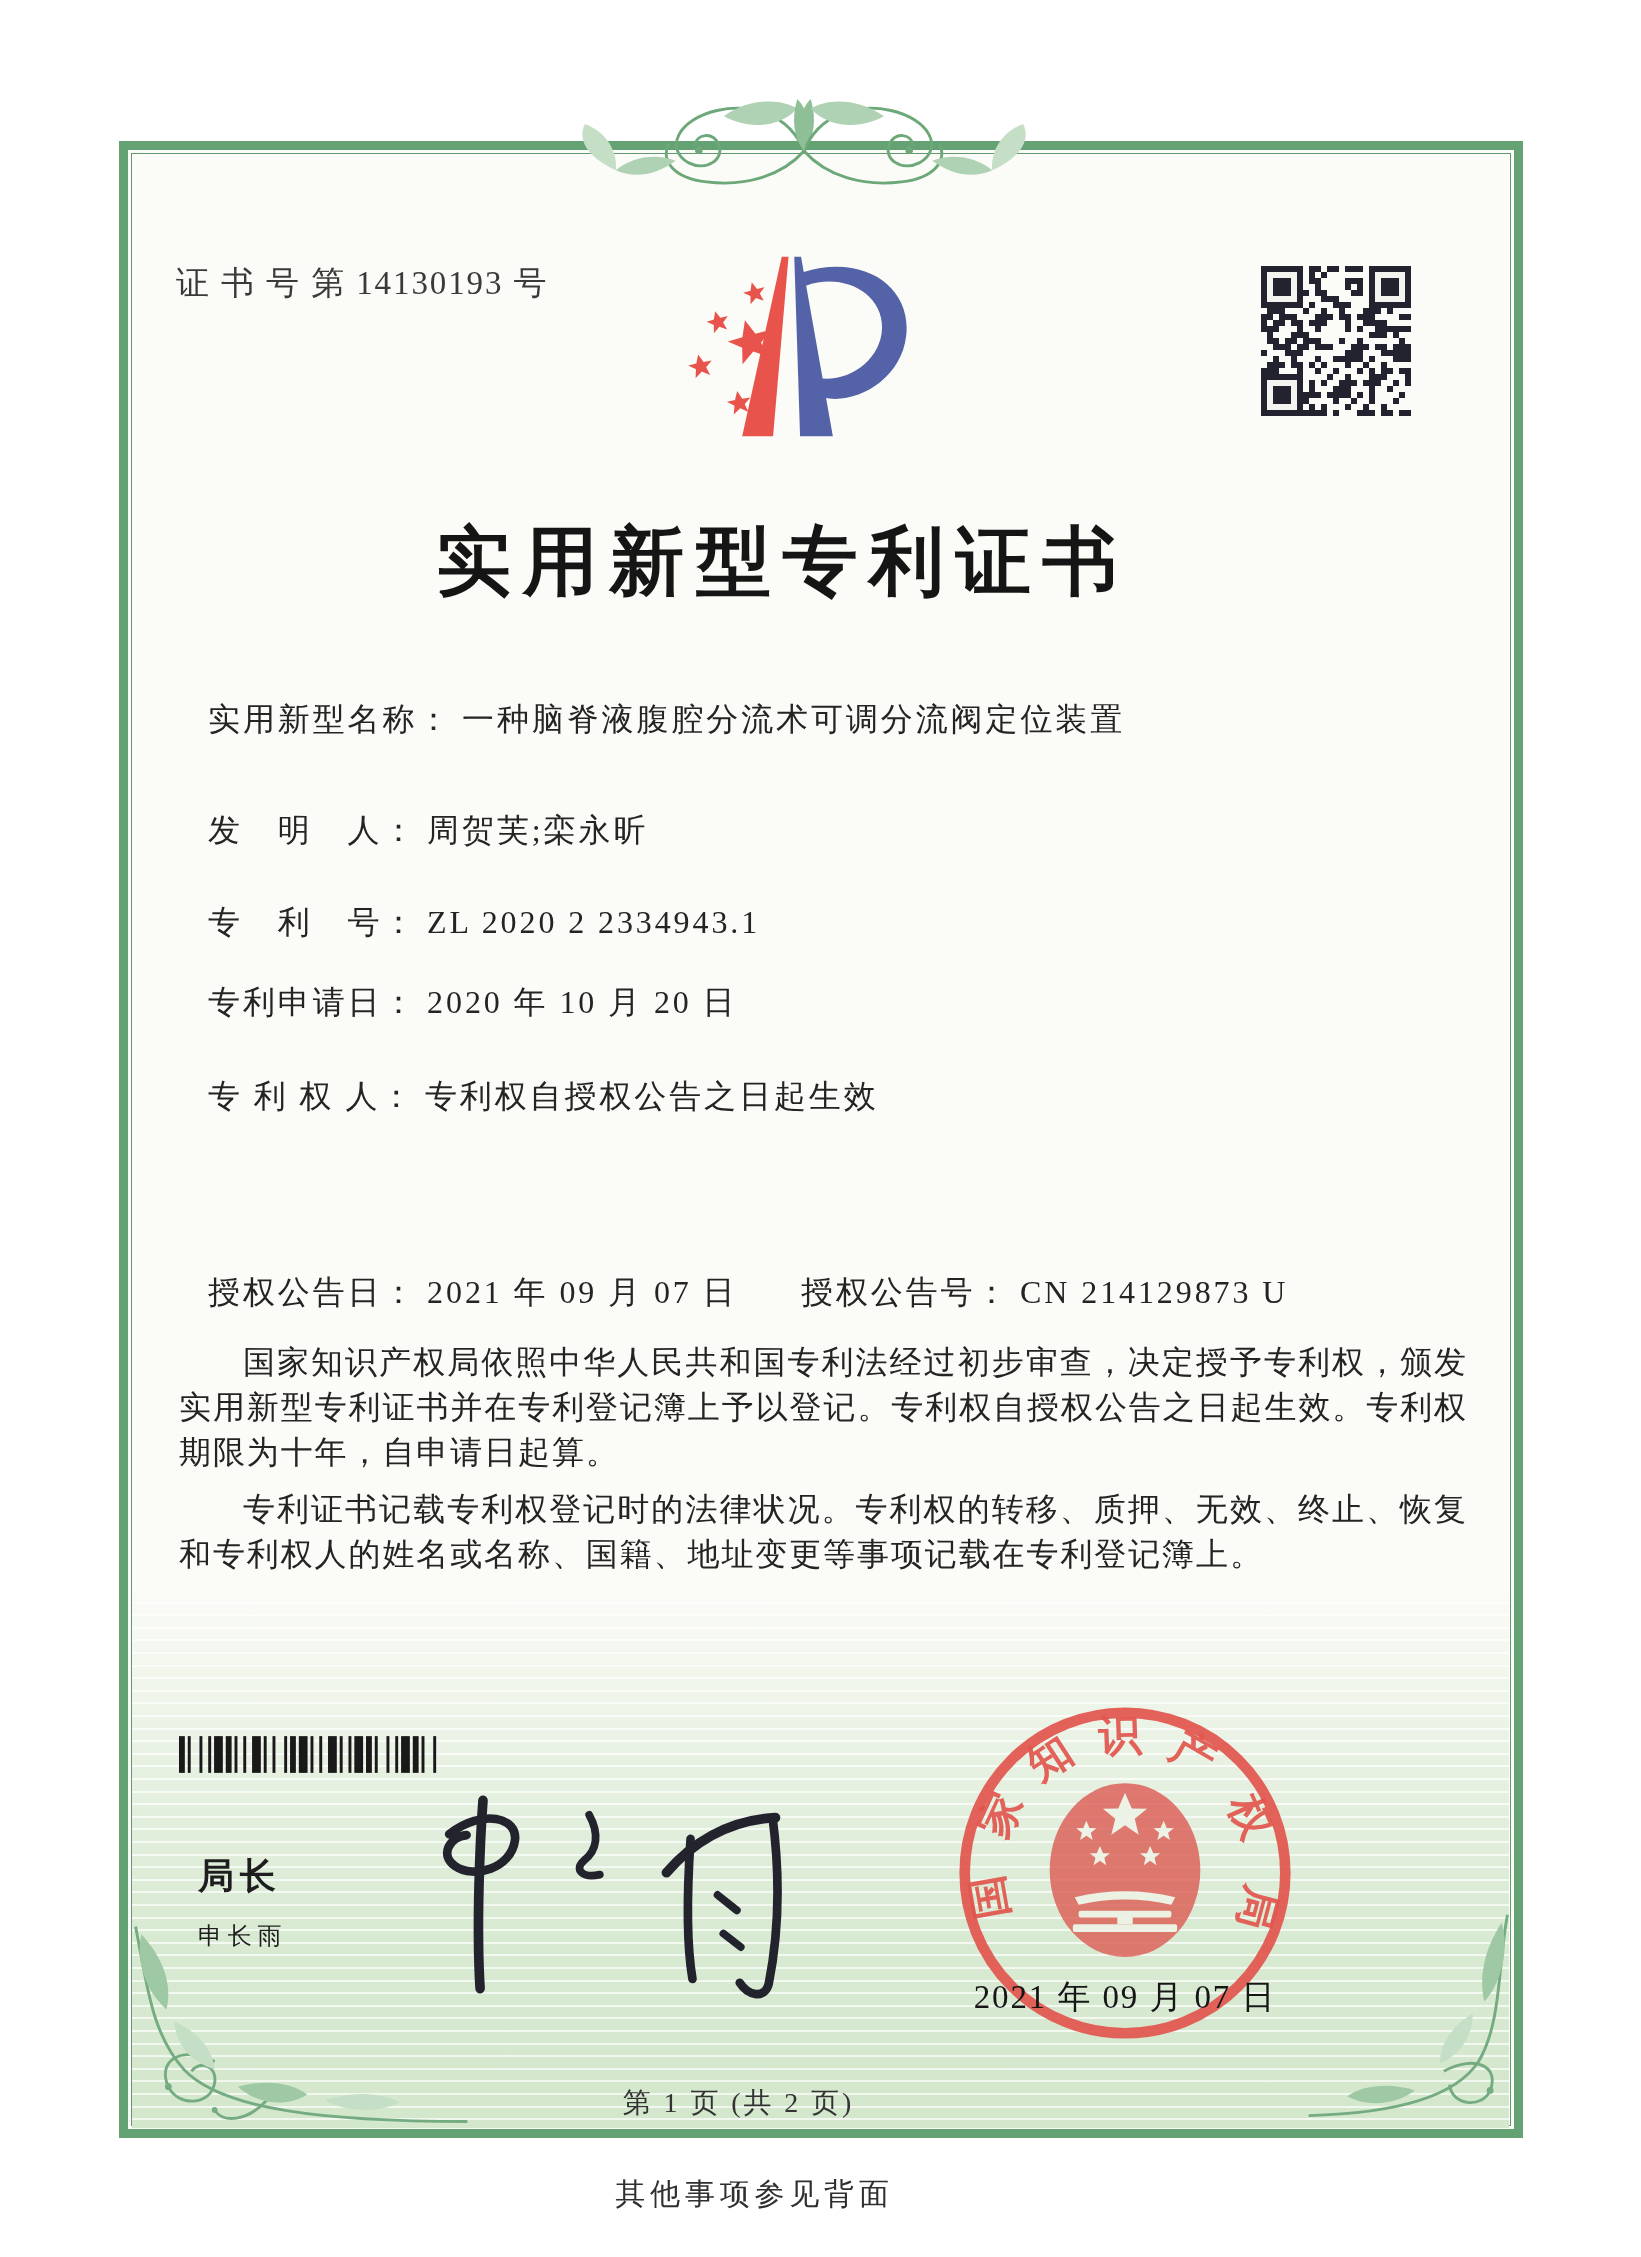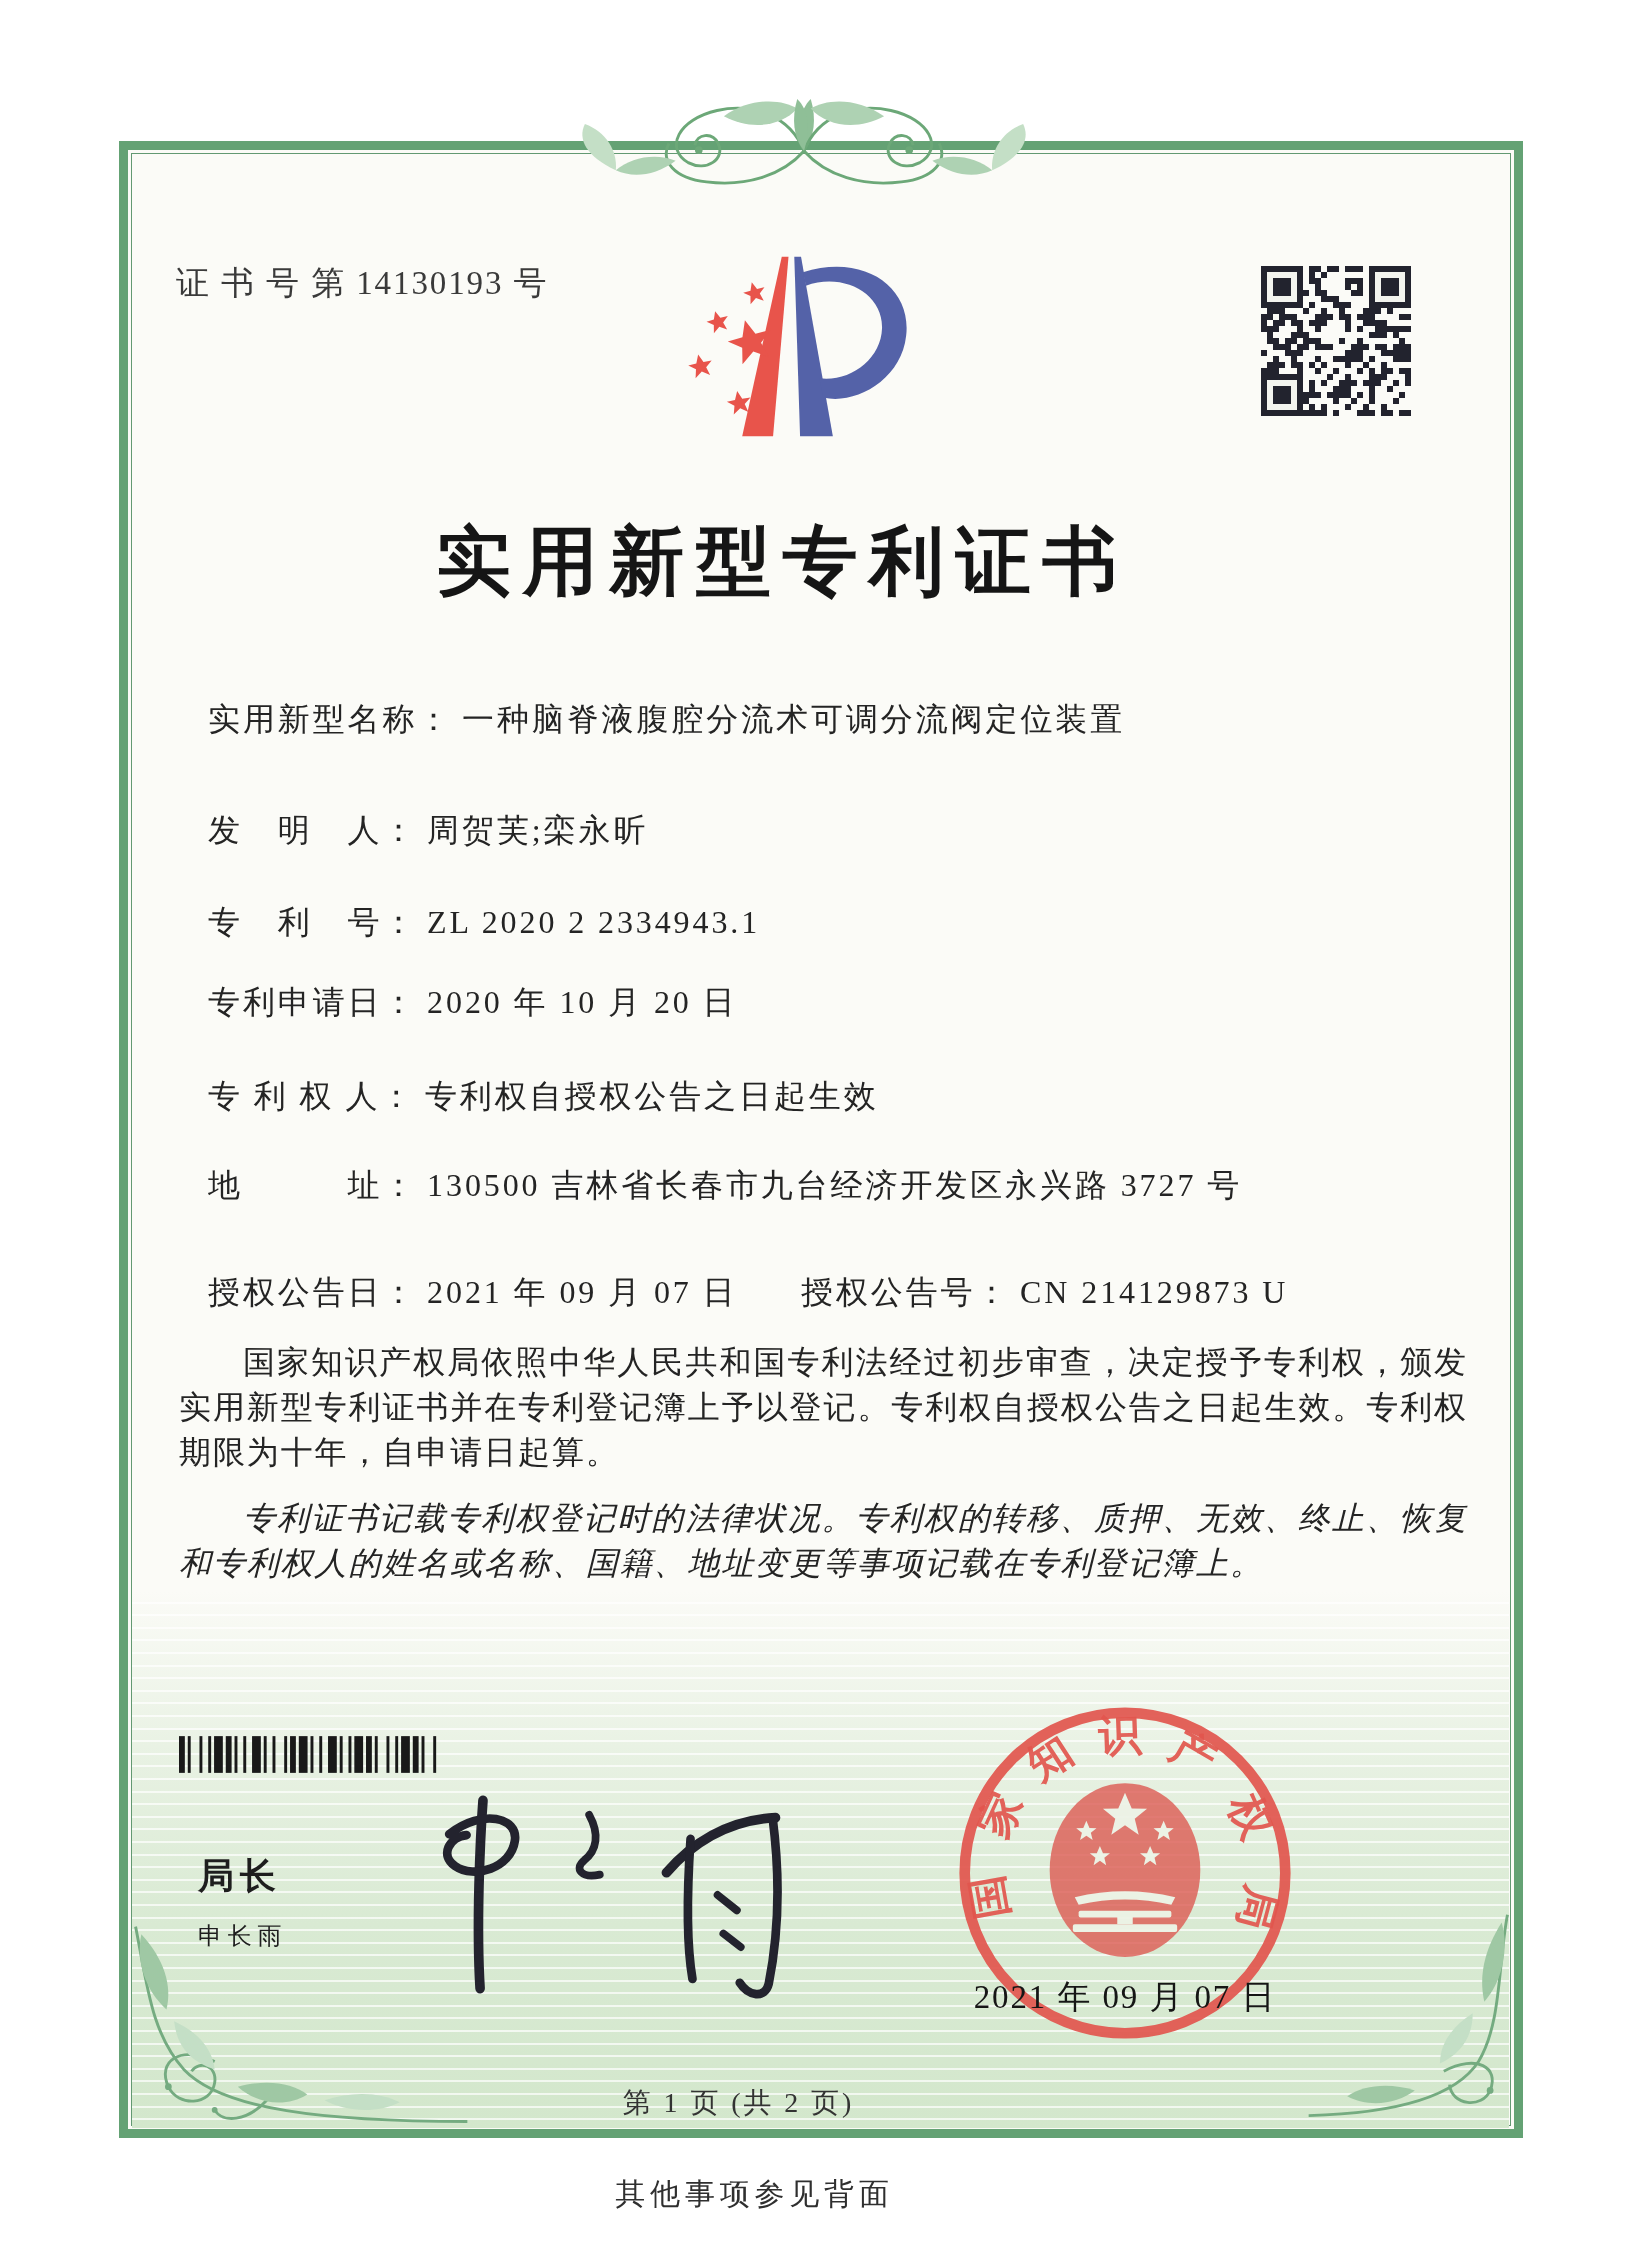--- a/index.html
+++ b/index.html
@@ -33,21 +33,21 @@
     font-size:75px; font-weight:700; letter-spacing:11.6px; color:#151515;
   }
   .field-row{left:208px; font-size:32px; letter-spacing:2.9px; white-space:nowrap; color:#242424;}
   .field-row .lbl{letter-spacing:2.9px;}
   .field-row .val{margin-left:9.7px;}
   .paragraphs{
     left:179px; top:1340px; width:1289px; font-size:32px; line-height:45px;
     letter-spacing:1.9px; text-align:justify; color:#242424;
   }
   .paragraphs p{margin:0; text-indent:2em;}
-  .paragraphs p + p{margin-top:21px;font-style:italic;}
+  .paragraphs p + p{margin-top:12px;}
   .director-label{left:198px; top:1852px; font-size:36px; letter-spacing:5.8px; color:#1e1e1e;font-weight:bold;}
   .director-name{left:198px; top:1920px; font-size:24px; letter-spacing:5.8px; color:#1e1e1e;}
   .date-stamp{left:951px; top:1975px; width:348px; text-align:center; font-size:33px; letter-spacing:1.9px; color:#161616; z-index:6;}
   .page-indicator{left:82px; top:2084px; width:1313px; text-align:center; font-size:28px; letter-spacing:2.9px; color:#333;}
   .back-note{left:98px; top:2174px; width:1313px; text-align:center; font-size:30px; letter-spacing:4.8px; color:#2f2f2f;}
   .seal{left:956px; top:1704px; width:338px; height:338px; z-index:4;}
   .seal .ring-char{
     position:absolute; width:46px; height:46px; line-height:46px; text-align:center;
     font-size:43px; font-weight:700; color:var(--seal-red); opacity:.92;
   }
@@ -371,23 +371,20 @@
   </div>
   <div class="abs field-row" style="top:901px">
     <span class="lbl">专　利　号：</span><span class="val">ZL 2020 2 2334943.1</span>
   </div>
   <div class="abs field-row" style="top:981px">
     <span class="lbl">专利申请日：</span><span class="val">2020 年 10 月 20 日</span>
   </div>
   <div class="abs field-row" style="top:1075px">
     <span class="lbl">专 利 权 人：</span><span class="val">专利权自授权公告之日起生效</span>
   </div>
-  <div class="abs field-row" style="top:1164px">
-    <span class="lbl">地　　　址：</span><span class="val">130500 吉林省长春市九台经济开发区永兴路 3727 号</span>
-  </div>
   <div class="abs field-row" style="top:1271px">
     <span class="lbl">授权公告日：</span><span class="val">2021 年 09 月 07 日</span>
   </div>
   <div class="abs field-row" style="top:1271px; left:801px">
     <span class="lbl">授权公告号：</span><span class="val">CN 214129873 U</span>
   </div>
 
   <div class="abs paragraphs">
     <p>国家知识产权局依照中华人民共和国专利法经过初步审查，决定授予专利权，颁发实用新型专利证书并在专利登记簿上予以登记。专利权自授权公告之日起生效。专利权期限为十年，自申请日起算。</p>
     <p>专利证书记载专利权登记时的法律状况。专利权的转移、质押、无效、终止、恢复和专利权人的姓名或名称、国籍、地址变更等事项记载在专利登记簿上。</p>

